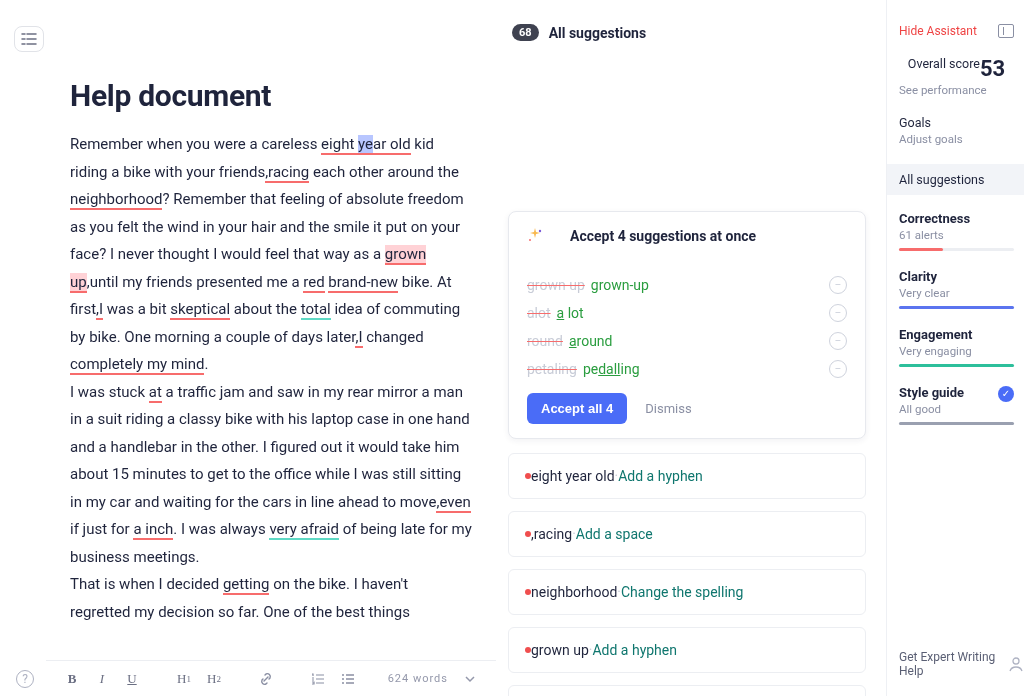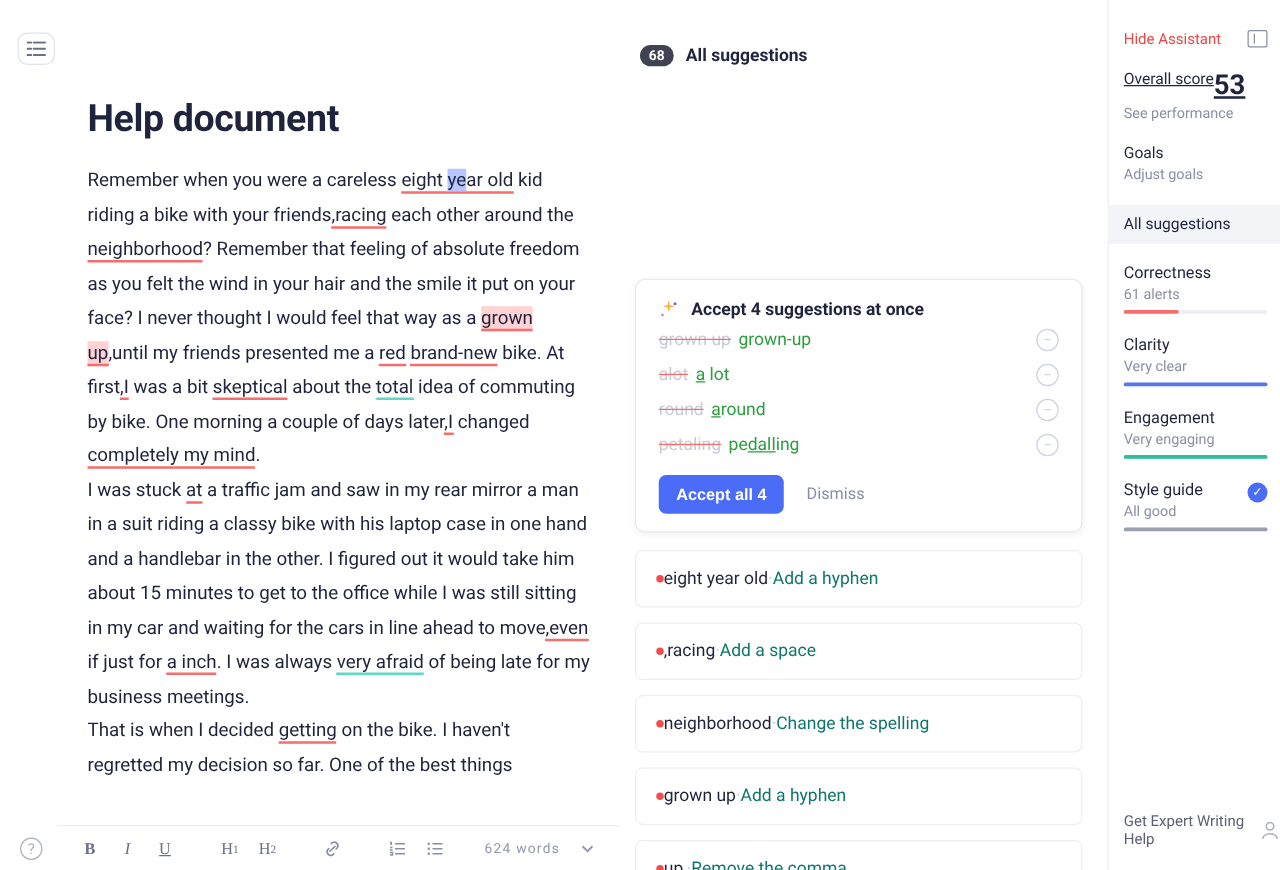--- a/index.html
+++ b/index.html
@@ -22,52 +22,52 @@
   .tb-icon { width:16px; height:16px; display:inline-flex; align-items:center; justify-content:center; color:#6b6f83; }
   .tb-sep { width:8px; }
   .tb-b { font-weight:700; font-family: Georgia, serif; }
   .tb-i { font-style: italic; font-family: Georgia, serif; }
   .tb-u { text-decoration: underline; font-family: Georgia, serif; }
   .tb-h { font-family: Georgia, serif; font-size:13px; }
   .tb-h sub { font-size:9px; }
   .words { margin-left:auto; letter-spacing:1px; font-size:11px; color:#9498ab; }
   .help-icon { position:absolute; left:-30px; bottom:8px; width:18px; height:18px; border:1.5px solid #aeb2c2; border-radius:50%; display:flex; align-items:center; justify-content:center; color:#aeb2c2; font-size:12px; }
   
-  .center-col { flex: 1 1 auto; padding: 36px 20px 0 12px; overflow:hidden; }
+  .center-col { flex: 1 1 auto; padding: 24px 20px 0 12px; overflow:hidden; }
   .center-header { display:flex; align-items:center; gap:10px; margin-bottom: 170px; margin-left: 4px; }
   .count-pill { background:#3f4250; color:#fff; font-size:11px; font-weight:700; border-radius:10px; padding:2px 7px; }
   .center-header-text { font-weight:700; font-size:14px; }
   .card { border:1px solid #e7e9ee; border-radius:8px; box-shadow: 0 2px 6px rgba(30,35,60,0.06); padding: 16px 18px 14px 18px; margin-bottom: 14px; background:#fff; }
-  .card-head { display:flex; align-items:center; gap:10px; font-weight:700; font-size:14px; margin-bottom:2px; }
+  .card-head { display:flex; align-items:center; gap:27px; font-weight:700; font-size:14px; margin-bottom:27px; }
   .sparkle { width:16px; height:16px; }
   .sugg-row { display:flex; align-items:center; gap:6px; font-size:14px; padding:5px 0; color:#1f243c; }
   .strike { color:#c8ccd7; text-decoration: line-through; text-decoration-color:#f76c6c; }
   .fix-green { color:#2a9d3f; }
   .dismiss-dot { margin-left:auto; width:18px; height:18px; border:1.5px solid #cfd3dd; border-radius:50%; display:flex; align-items:center; justify-content:center; color:#cfd3dd; font-size:12px; line-height:1; }
   .card-actions { display:flex; align-items:center; gap:18px; margin-top:10px; }
   .btn-primary { background:#4a6cf7; color:#fff; font-weight:700; font-size:13px; border:none; border-radius:6px; padding:8px 14px; }
   .btn-dismiss { color:#8a8fa3; font-size:13px; }
   .mini-card { border:1px solid #eceef2; border-radius:6px; padding: 14px 16px; margin-bottom: 12px; display:flex; align-items:center; font-size:14px; }
   .dot-red { width:6px; height:6px; background:#f04e4e; border-radius:50%; }
   .mini-term { color:#1f243c; }
   .mini-dot { color:#c9cdd8; }
   .mini-hint { color:#0f766e; }
   
   .right-col { flex: 0 0 138px; border-left:1px solid #eef0f4; padding: 24px 10px 0 12px; font-size:13px; position:relative; }
   .hide-row { display:flex; align-items:center; gap:6px; color:#ef4444; margin-bottom:18px; font-size:12px; }
   .hide-row .collapse-icon { width:16px; height:14px; border:1.3px solid #8a8fa3; border-radius:2px; position:relative; margin-left:auto; }
   .hide-row .collapse-icon::after { content:""; position:absolute; left:4px; top:2px; bottom:2px; width:1px; background:#8a8fa3; }
-  .score-row { display:flex; align-items:flex-start; justify-content:flex-start; margin-bottom:2px;text-decoration:underline; }
+  .score-row { display:flex; align-items:flex-start; justify-content:center; margin-bottom:2px; }
   .score-label { font-size:12.5px; color:#1f243c; }
   .score-num { font-size:22px; font-weight:700; }
   .linkish { font-size:11.5px; color:#8a8fa3; margin-bottom:18px; }
   .section-label { font-size:12.5px; color:#1f243c; margin-bottom:2px; }
   .all-sugg-tab { background:#f2f4f8; margin:0 -12px 16px -12px; padding:8px 12px; font-size:12.5px; }
   .cat { margin-bottom:18px; }
-  .cat-title { font-size:13px; color:#1f243c; margin-bottom:2px; }
+  .cat-title { font-size:13px; color:#1f243c; margin-bottom:2px;font-weight:bold; }
   .cat-sub { font-size:11.5px; color:#8a8fa3; margin-bottom:6px; }
   .bar-bg { background:#eceef2; height:3px; border-radius:2px; position:relative; }
   .bar-fill { position:absolute; left:0; top:0; bottom:0; border-radius:2px; }
   .check-circle { width:16px; height:16px; border-radius:50%; background:#4a6cf7; color:#fff; display:inline-flex; align-items:center; justify-content:center; font-size:10px; margin-left:auto; }
   .style-row { display:flex; align-items:center;justify-content:flex-end; }
   .bottom-right { position:absolute; bottom:10px; left:12px; right:0; }
   .br-row { display:flex; align-items:center; font-size:12px; color:#5a5f74; padding:8px 0; }
   .br-row .ri { margin-left:auto; width:18px; height:18px; color:#aeb2c2; display:flex; align-items:center; justify-content:center; }
 </style>
 </head>

